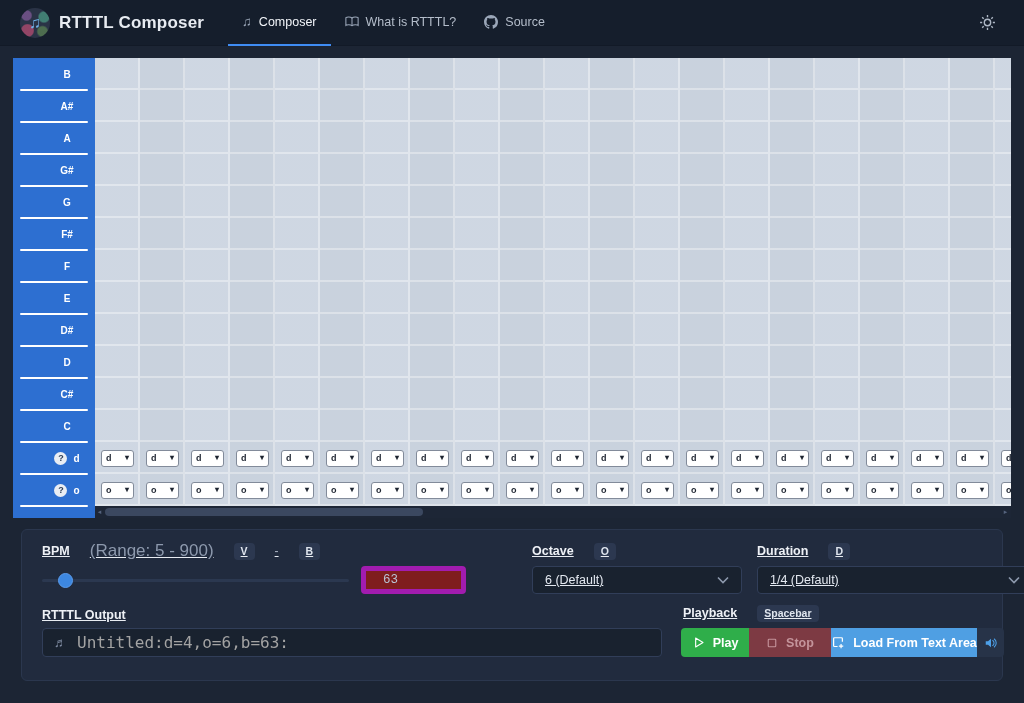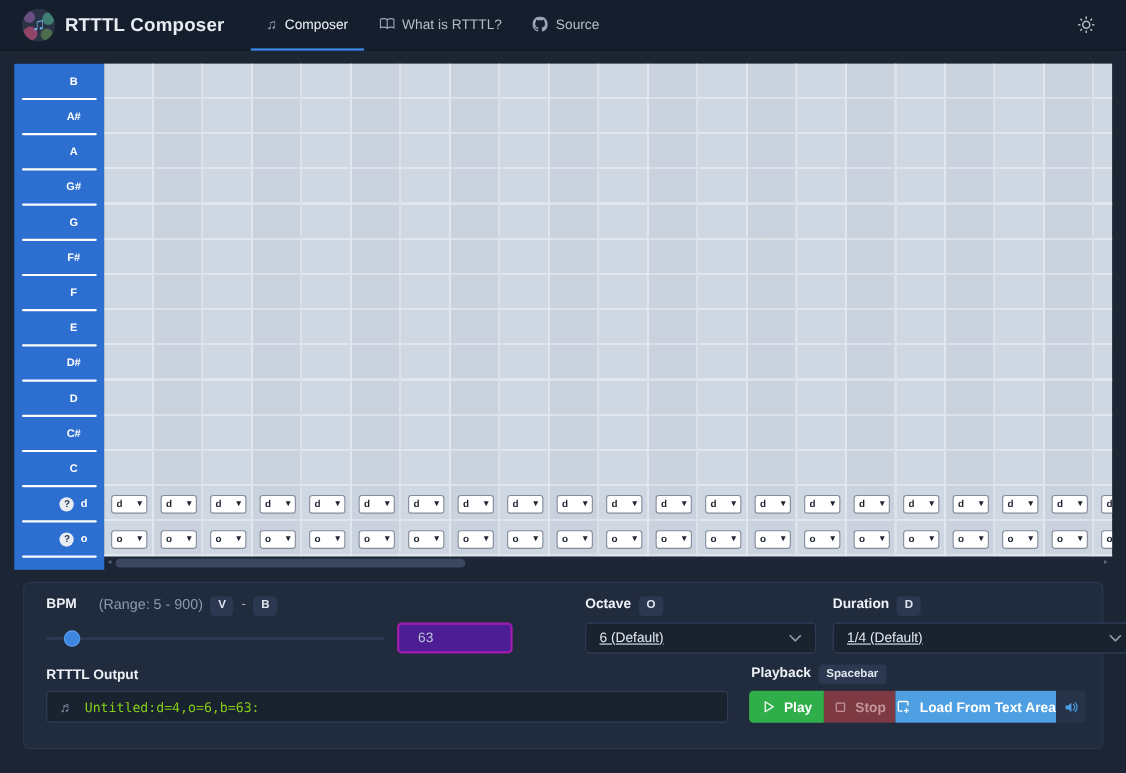--- a/index.html
+++ b/index.html
@@ -84,64 +84,64 @@
   .scroll-thumb {
     position:absolute; left:10px; top:2px; width:318px; height:8px;
     background:#3b4860; border-radius:4px; cursor:pointer;
   }
   .scroll-arrow-right { position:absolute; right:1px; }
   
   .panel {
     position:absolute; left:21px; top:529px; width:982px; height:152px;
     background:#212b3e; border:1px solid #2b374e; border-radius:6px;
   }
-  .label-row { position:absolute; display:flex; gap:7px; height:18px; }
+  .label-row { position:absolute; display:flex; align-items:center; gap:20px; height:18px;text-decoration:underline; }
   .ctl-label { font-size:12.5px; font-weight:bold; color:#eef1f6; }
-  .ctl-muted { font-size:13px; color:#8d99ad;margin-left:13px; }
+  .ctl-muted { font-size:17px; color:#8d99ad; }
   .key-badge {
     background:#2c3850; color:#dfe5ee; font-size:10.5px; font-weight:bold;
     padding:2px 7px; border-radius:4px; line-height:13px;
   }
   .dash { color:#aab3c2; font-size:12px; }
   .slider { position:absolute; left:20px; top:36px; width:307px; height:28px; cursor:pointer; }
   .slider-track { position:absolute; left:0; top:13px; width:100%; height:3px; background:#2b3850; border-radius:2px; }
   .slider-thumb {
     position:absolute; left:16px; top:7px; width:15px; height:15px; border-radius:50%;
     background:#3d87e0; border:1px solid #5b9cec;
   }
   .dk-input {
-    background:#4c1d95; border:2px solid #a21caf; border-radius:4px; color:#b9c4d4;
-    font-size:12.5px; outline:none;
+    background:#7f1d1d; border:5px solid #a21caf; border-radius:4px; color:#b9c4d4;
+    font-size:12.5px; outline:none;font-family:Liberation Mono, monospace;
   }
   .bpm-input { position:absolute; left:339px; top:36px; width:105px; height:28px; padding-left:17px; }
   .dk-select {
     position:absolute; top:36px; height:28px; background:#19222f; border:1px solid #313e59;
     border-radius:4px; display:flex; align-items:center; justify-content:space-between;
     padding:0 12px; font-size:12.5px; color:#e4e9f1; cursor:pointer;text-decoration:underline;
   }
   .dk-select .sel-chev { color:#8d99ad; display:flex; align-items:center; }
   .octave-select { left:510px; width:210px; }
   .duration-select { left:735px; width:276px; }
   .output-field {
     position:absolute; left:20px; top:98px; width:620px; height:29px;
     background:#19222f; border:1px solid #313e59; border-radius:4px;
     display:flex; align-items:center; padding:0 11px; gap:10px;
   }
   .output-note-icon { color:#7e8aa0; font-size:13px; }
   .output-text {
-    font-family:"DejaVu Sans Mono","Liberation Mono",monospace; font-size:12px; color:#84cc16;
+    font-family:"DejaVu Sans Mono","Liberation Mono",monospace; font-size:16px; color:#a3a3a3;
     background:transparent; border:none; outline:none; flex:1;
   }
   .btn-group { position:absolute; left:659px; top:98px; height:29px; display:flex; }
   .btn {
     height:29px; display:flex; align-items:center; justify-content:center; gap:8px;
     font-size:12.5px; font-weight:bold; cursor:pointer; border:none;
   }
   .btn-play { width:68px; background:#2fae4a; color:#ffffff; border-radius:4px 0 0 4px; }
-  .btn-stop { width:65px; background:#7d3a43; color:#c4949b; }
+  .btn-stop { width:82px; background:#7d3a43; color:#c4949b; }
   .btn-load { width:146px; background:#4f9fe3; color:#ffffff; }
   .btn-volume { width:27px; background:#273348; border-radius:0 4px 4px 0; }
   .icon-svg { display:flex; align-items:center; }
 </style>
 </head>
 <body>
 
 <div class="navbar">
   <div class="logo">
       <span>♫</span>

